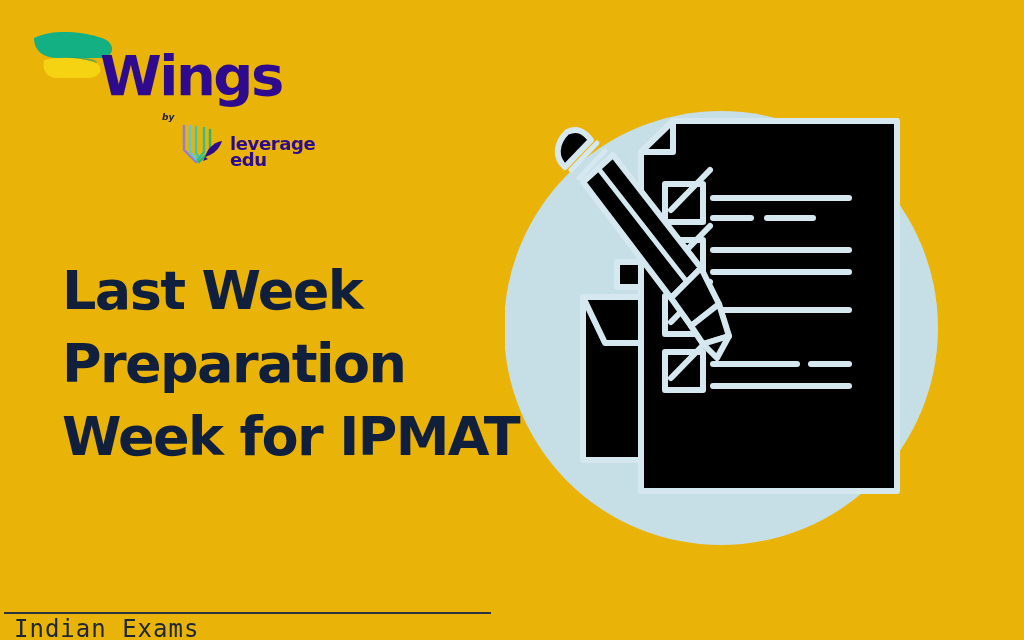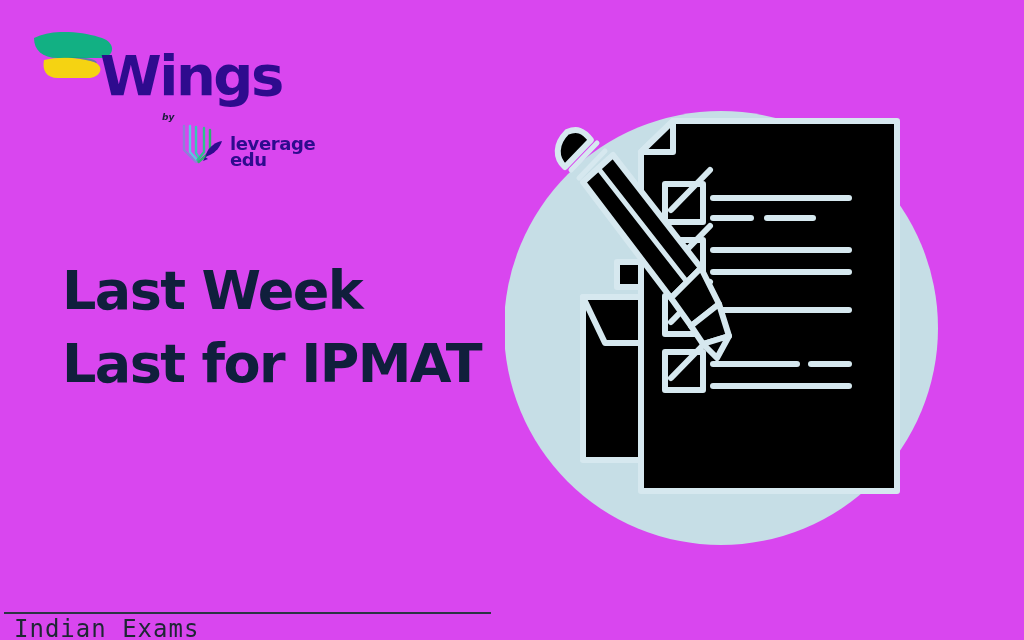--- a/index.html
+++ b/index.html
@@ -12,21 +12,21 @@
     height: 640px;
     overflow: hidden;
     background: #d6eef7;
     font-family: "Liberation Sans", sans-serif;
   }
 
   .banner {
     position: relative;
     width: 1024px;
     height: 640px;
-    background: #d946ef;
+    background: #eab308;
     box-sizing: border-box;
   }
 
   
   .logo-block {
     position: absolute;
     left: 28px;
     top: 26px;
     width: 260px;
     height: 130px;
@@ -180,21 +180,22 @@
         <svg viewBox="0 0 24 22" xmlns="http://www.w3.org/2000/svg">
           <path d="M20 1 C 14 2, 8 6, 5 12 L 3 17 L 8 15 C 14 12, 18 7, 20 1 Z" fill="#2e0b8e"></path>
           <path d="M3 17 L 1 21 L 6 19 Z" fill="#2e0b8e"></path>
         </svg>
       </div>
     </div>
   </div>
 
   <h1 class="headline">
     <span class="line">Last Week</span>
-    <span class="line">Last for IPMAT</span>
+    <span class="line">Preparation</span>
+    <span class="line">Week for IPMAT</span>
   </h1>
 
   <div class="art">
     <svg viewBox="0 0 440 460" xmlns="http://www.w3.org/2000/svg">
 
       <circle cx="216" cy="228" r="217" fill="#c6dee6"></circle>
 
       <g stroke="#d6e8ef" stroke-width="6" stroke-linejoin="round" stroke-linecap="round">
 
         <g>

